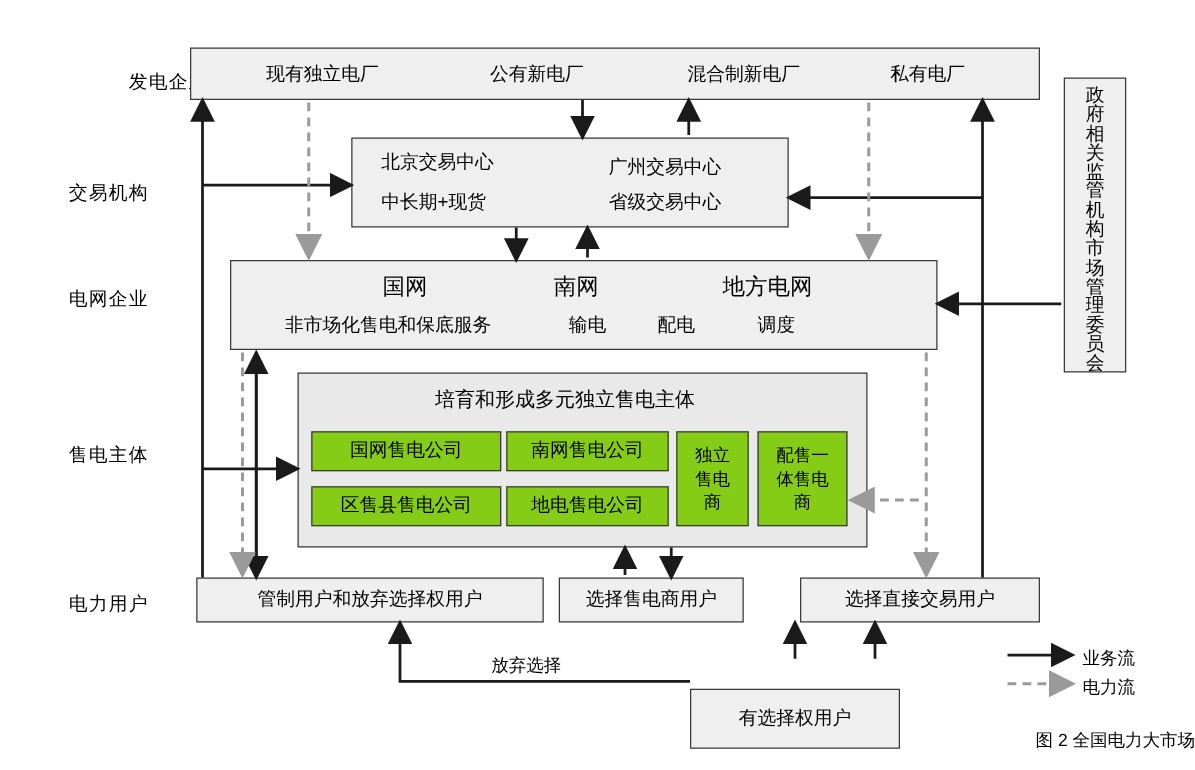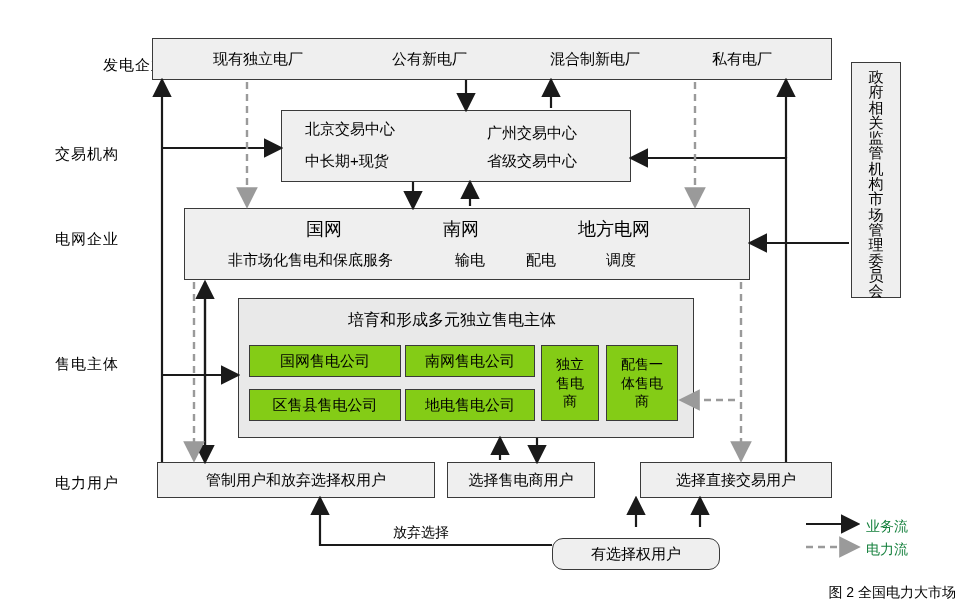--- a/index.html
+++ b/index.html
@@ -59,21 +59,21 @@
   }
 
   svg.overlay {
     position: absolute;
     left: 0; top: 0;
     width: 956px;
     height: 616px;
     pointer-events: none;
   }
 
-  .legend-text { font-size: 14px; color: #15803d; white-space: nowrap; }
+  .legend-text { font-size: 14px; color: #000000; white-space: nowrap; }
 </style>
 </head>
 <body>
 
 <div id="root">
 
   <div class="abs row-label" style="left:55px; top:56px;margin-left:48px;">发电企业</div>
   <div class="abs row-label" style="left:55px; top:145px;">交易机构</div>
   <div class="abs row-label" style="left:55px; top:230px;">电网企业</div>
   <div class="abs row-label" style="left:55px; top:355px;">售电主体</div>
@@ -112,21 +112,21 @@
     <span style="display:block; width:30px; line-height:1.35;">独立售电商</span>
   </div>
   <div class="abs box white" style="left:606px; top:345px; width:72px; height:76px; font-size:14px;">
     <span style="display:block; width:44px; line-height:1.35;">配售一体售电商</span>
   </div>
 
   <div class="abs box" style="left:157px; top:462px; width:278px; height:36px;">管制用户和放弃选择权用户</div>
   <div class="abs box" style="left:447px; top:462px; width:148px; height:36px;">选择售电商用户</div>
   <div class="abs box" style="left:640px; top:462px; width:192px; height:36px;">选择直接交易用户</div>
 
-  <div class="abs box" style="left:552px; top:538px; width:168px; height:32px;border-radius:11px;">有选择权用户</div>
+  <div class="abs box" style="left:552px; top:551px; width:168px; height:48px;">有选择权用户</div>
   <div class="abs plain-text" style="left:393px; top:524px;">放弃选择</div>
 
   <div class="abs box" style="left:851px; top:62px; width:50px; height:236px; flex-direction:column; justify-content:flex-start; padding-top:6px; font-size:15px; line-height:1.02;">
     <span>政</span>
     <span>府</span>
     <span>相</span>
     <span>关</span>
     <span>监</span>
     <span>管</span>
     <span>机</span>

